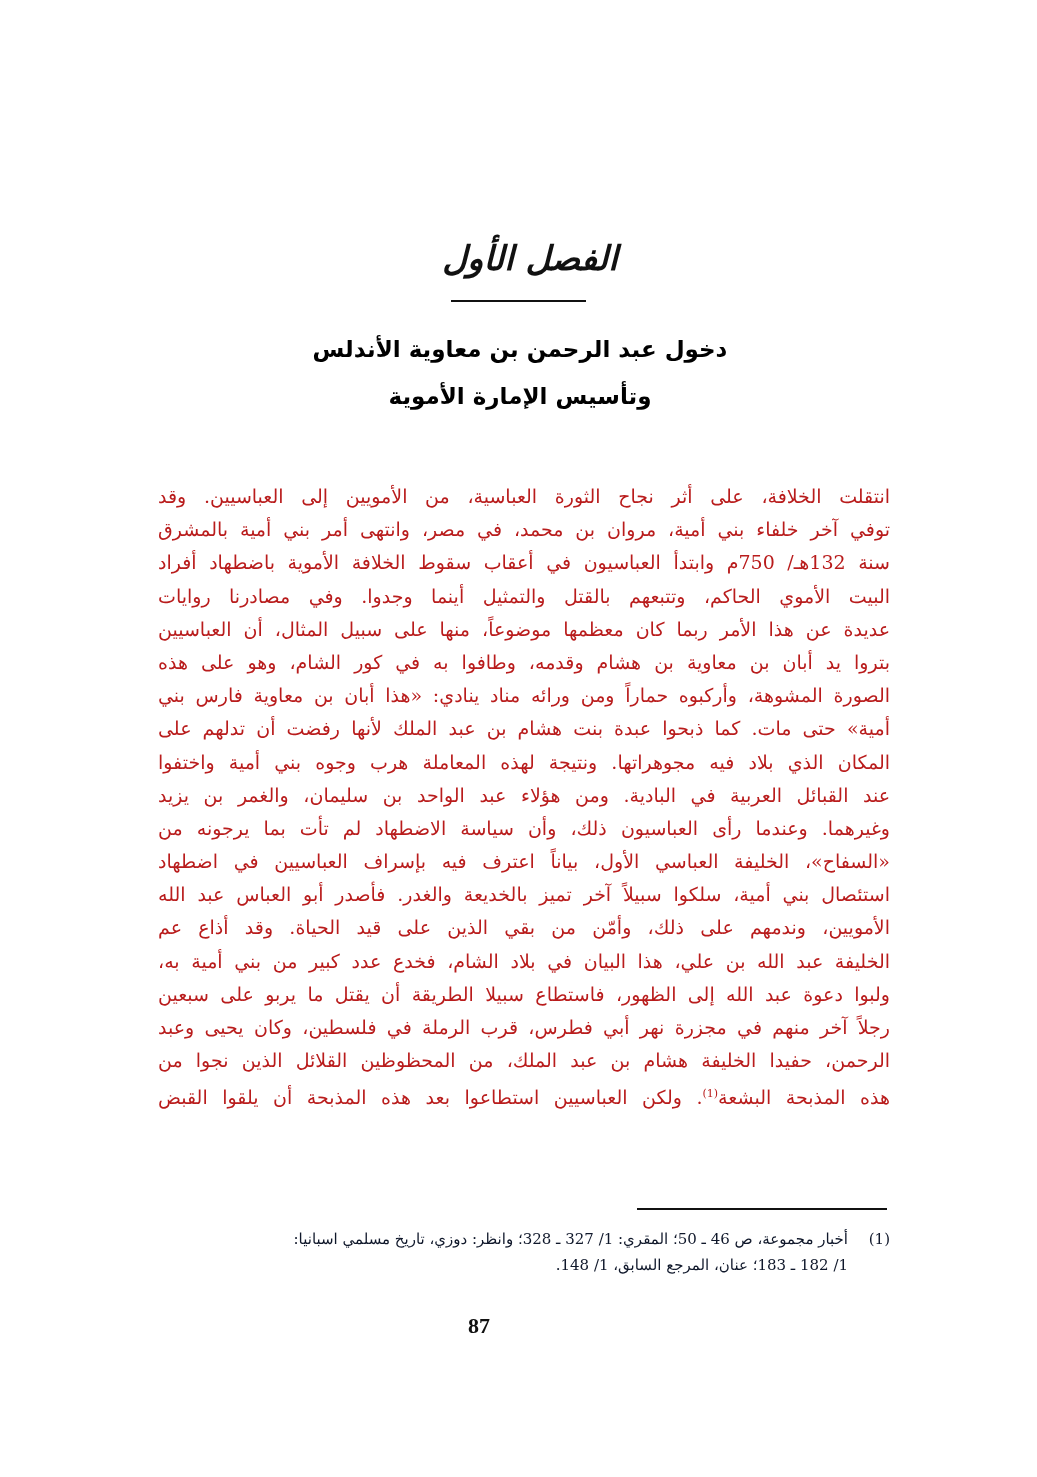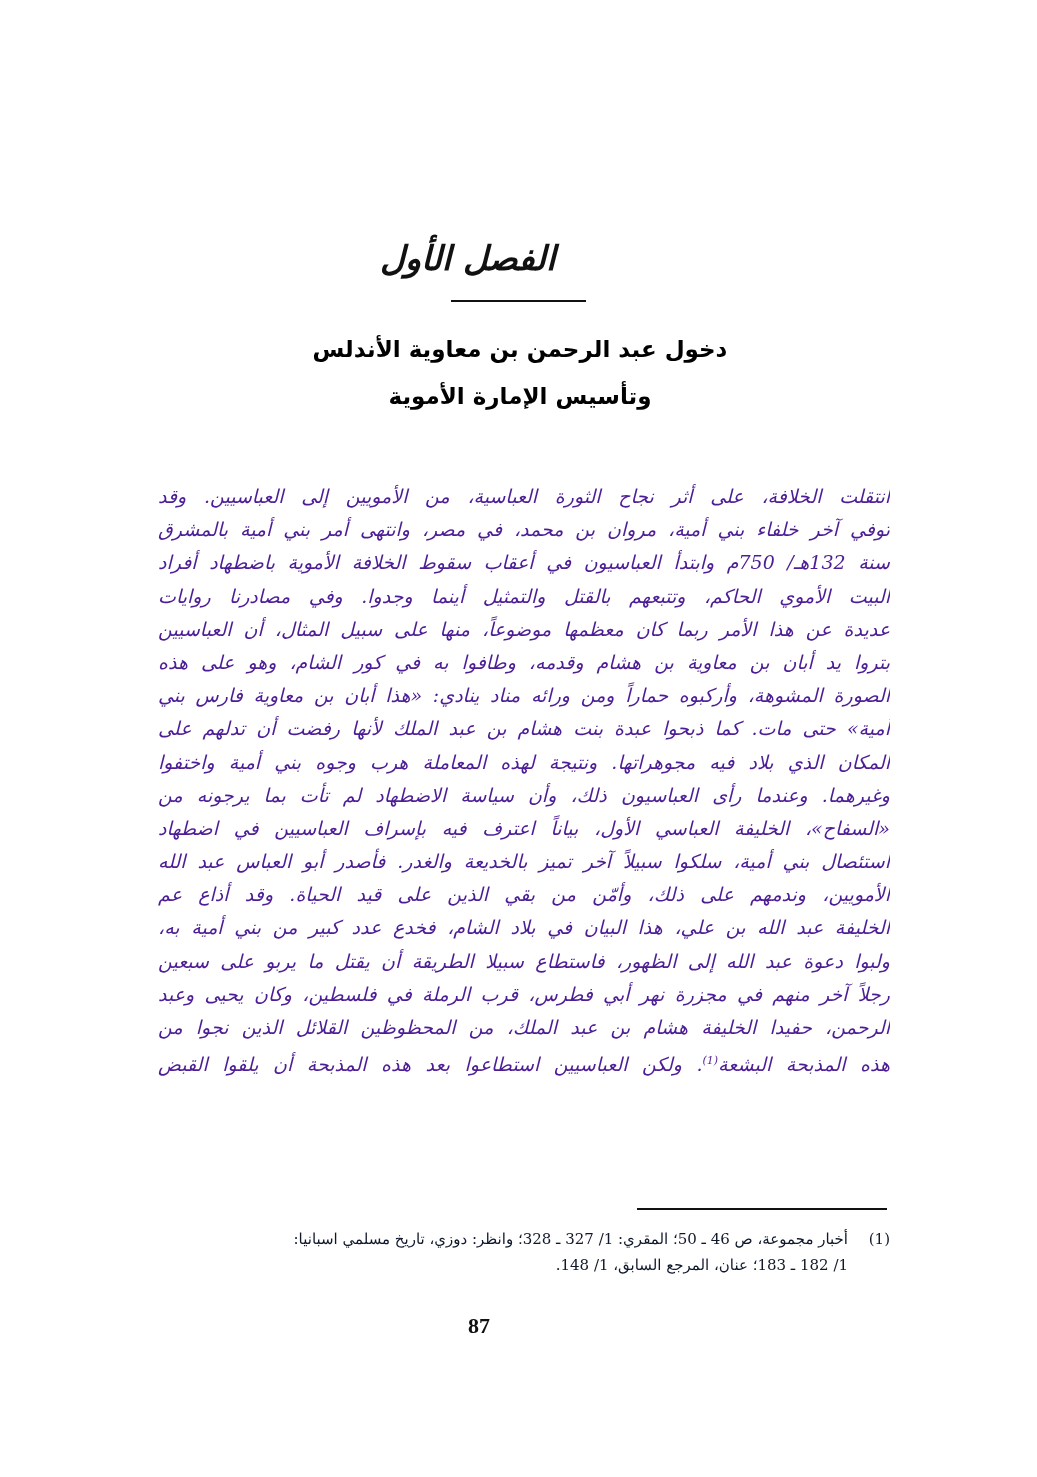--- a/index.html
+++ b/index.html
@@ -1,37 +1,37 @@
 <!DOCTYPE html>
 <html><head>
 <meta charset="utf-8">
 <style>
   html, body { margin: 0; padding: 0; background: #ffffff; }
   body { width: 1037px; height: 1477px; position: relative; overflow: hidden; color: #111; }
   .page { position: absolute; left: 0; top: 0; width: 1037px; height: 1477px; background: #fff; }
 
   .chapter-label {
-    position: absolute; left: 380px; top: 238px; width: 300px; text-align: left;
+    position: absolute; left: 380px; top: 238px; width: 300px; text-align: center;
     font-family: "DejaVu Serif", serif; font-size: 34px; font-weight: bold; direction: rtl;
     letter-spacing: 1px; font-style: italic;
   }
   .chapter-rule {
     position: absolute; left: 451px; top: 300px; width: 135px; height: 2px; background: #111;
   }
   .title {
     position: absolute; left: 150px; width: 740px; text-align: center; direction: rtl;
     font-family: "DejaVu Sans", sans-serif; font-weight: bold; font-size: 23px; color: #000;
   }
   .title.l1 { top: 336px; }
   .title.l2 { top: 383px; }
 
   .body-text {
     position: absolute; left: 158px; top: 480px; width: 732px; direction: rtl;
     font-family: "DejaVu Serif", serif; font-size: 19px; line-height: 33.2px;
-    text-align: justify; text-align-last: right; color: #4c1d95; font-style: italic;
+    text-align: justify; text-align-last: right; color: #b91c1c;
   }
   .body-text .line { display: block; white-space: nowrap; text-align: justify; text-align-last: justify; height: 33.2px; overflow: hidden; }
   .body-text .line.first { padding-right: 0; }
   .body-text sup { font-size: 11px; }
 
   .footnote-rule {
     position: absolute; left: 637px; top: 1208px; width: 250px; height: 2px; background: #111;
   }
   .footnote {
     position: absolute; left: 158px; top: 1226px; width: 732px; direction: rtl;
@@ -59,20 +59,21 @@
   <div class="body-text">
     <span class="line first">انتقلت الخلافة، على أثر نجاح الثورة العباسية، من الأمويين إلى العباسيين. وقد</span>
     <span class="line">توفي آخر خلفاء بني أمية، مروان بن محمد، في مصر، وانتهى أمر بني أمية بالمشرق</span>
     <span class="line">سنة 132هـ/ 750م وابتدأ العباسيون في أعقاب سقوط الخلافة الأموية باضطهاد أفراد</span>
     <span class="line">البيت الأموي الحاكم، وتتبعهم بالقتل والتمثيل أينما وجدوا. وفي مصادرنا روايات</span>
     <span class="line">عديدة عن هذا الأمر ربما كان معظمها موضوعاً، منها على سبيل المثال، أن العباسيين</span>
     <span class="line">بتروا يد أبان بن معاوية بن هشام وقدمه، وطافوا به في كور الشام، وهو على هذه</span>
     <span class="line">الصورة المشوهة، وأركبوه حماراً ومن ورائه مناد ينادي: «هذا أبان بن معاوية فارس بني</span>
     <span class="line">أمية» حتى مات. كما ذبحوا عبدة بنت هشام بن عبد الملك لأنها رفضت أن تدلهم على</span>
     <span class="line">المكان الذي بلاد فيه مجوهراتها. ونتيجة لهذه المعاملة هرب وجوه بني أمية واختفوا</span>
+    <span class="line">عند القبائل العربية في البادية. ومن هؤلاء عبد الواحد بن سليمان، والغمر بن يزيد</span>
     <span class="line">وغيرهما. وعندما رأى العباسيون ذلك، وأن سياسة الاضطهاد لم تأت بما يرجونه من</span>
     <span class="line">«السفاح»، الخليفة العباسي الأول، بياناً اعترف فيه بإسراف العباسيين في اضطهاد</span>
     <span class="line">استئصال بني أمية، سلكوا سبيلاً آخر تميز بالخديعة والغدر. فأصدر أبو العباس عبد الله</span>
     <span class="line">الأمويين، وندمهم على ذلك، وأمّن من بقي الذين على قيد الحياة. وقد أذاع عم</span>
     <span class="line">الخليفة عبد الله بن علي، هذا البيان في بلاد الشام، فخدع عدد كبير من بني أمية به،</span>
     <span class="line">ولبوا دعوة عبد الله إلى الظهور، فاستطاع سبيلا الطريقة أن يقتل ما يربو على سبعين</span>
     <span class="line">رجلاً آخر منهم في مجزرة نهر أبي فطرس، قرب الرملة في فلسطين، وكان يحيى وعبد</span>
     <span class="line">الرحمن، حفيدا الخليفة هشام بن عبد الملك، من المحظوظين القلائل الذين نجوا من</span>
     <span class="line"><span>هذه المذبحة البشعة</span><sup>(1)</sup><span>. ولكن العباسيين استطاعوا بعد هذه المذبحة أن يلقوا القبض</span></span>
   </div>

